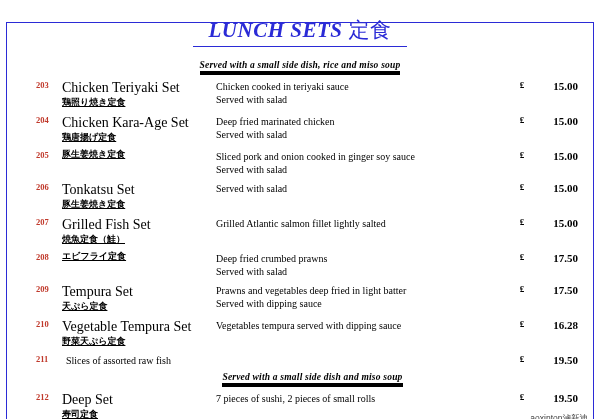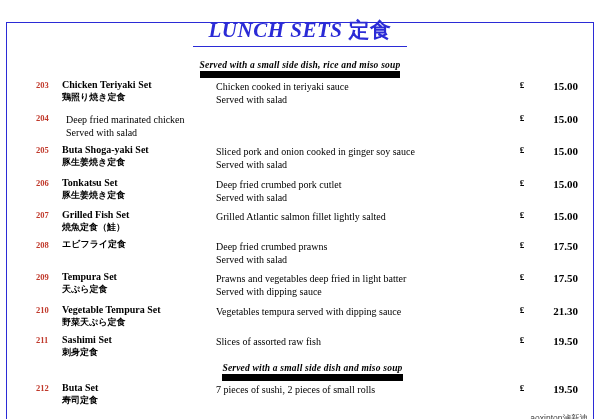--- a/index.html
+++ b/index.html
@@ -50,40 +50,40 @@
     text-align: center;
     margin-top: 16px;
     font-size: 21px;
     font-style: italic;
     font-weight: bold;
     color: #2b2bd6;
     letter-spacing: 0.5px;
   }
   .title .jp {
     font-style: normal;
-    font-weight: bold;
+    font-weight: normal;
     margin-left: 6px;
   }
   .rule {
     width: 214px;
     height: 1px;
     background: #2b2bd6;
     margin: 2px auto 0 auto;
   }
   .subheader {
     text-align: center;
     font-size: 9.5px;
     font-weight: bold;
     font-style: italic;
     color: #000;
     margin-top: 13px;
     letter-spacing: 0.2px;
   }
   .subheader .underline {
-    border-bottom: 7px solid #000000;
+    border-bottom: 4px solid #000000;
     padding-bottom: 1px;
   }
   .items {
     margin-top: 9px;
   }
   .item {
     display: flex;
     align-items: flex-start;
     padding: 0 22px 0 36px;
     margin-bottom: 5.5px;
@@ -95,31 +95,32 @@
     font-size: 8.5px;
     font-weight: bold;
     color: #c0392b;
     padding-top: 1px;
   }
   .col-name {
     width: 150px;
     flex: 0 0 150px;
   }
   .name-en {
-    font-size: 10px;
-    font-weight: bold;
+    font-size: 14px;
+    font-weight: normal;
     color: #000;
     line-height: 1.25;
   }
   .name-jp {
     font-size: 9px;
     font-weight: bold;
     color: #000;
     line-height: 1.25;
     margin-top: 0.5px;
+    text-decoration: underline;
   }
   .col-desc {
     flex: 1 1 auto;
     font-size: 10px;
     color: #000;
     line-height: 1.3;
     padding-top: 1px;
     padding-left: 4px;
   }
   .desc-line2 {
@@ -185,50 +186,52 @@
       <div class="col-desc">
         <span>Chicken cooked in teriyaki sauce</span>
         <span class="desc-line2">Served with salad</span>
       </div>
       <div class="col-cur">₤</div>
       <div class="col-price">15.00</div>
     </div>
 
     <div class="item">
       <div class="col-code">204</div>
+      <div class="col-name">
+        <div class="name-en">Chicken Kara-Age Set</div>
+        <div class="name-jp">鶏唐揚げ定食</div>
+      </div>
       <div class="col-desc">
         <span>Deep fried marinated chicken</span>
         <span class="desc-line2">Served with salad</span>
       </div>
       <div class="col-cur">₤</div>
       <div class="col-price">15.00</div>
     </div>
 
     <div class="item">
       <div class="col-code">205</div>
       <div class="col-name">
-        <div class="name-en">Buta Shoga-yaki Set</div>
         <div class="name-jp">豚生姜焼き定食</div>
       </div>
       <div class="col-desc">
         <span>Sliced pork and onion cooked in ginger soy sauce</span>
         <span class="desc-line2">Served with salad</span>
       </div>
       <div class="col-cur">₤</div>
       <div class="col-price">15.00</div>
     </div>
 
     <div class="item">
       <div class="col-code">206</div>
       <div class="col-name">
         <div class="name-en">Tonkatsu Set</div>
         <div class="name-jp">豚生姜焼き定食</div>
       </div>
       <div class="col-desc">
-        <span>Deep fried crumbed pork cutlet</span>
         <span class="desc-line2">Served with salad</span>
       </div>
       <div class="col-cur">₤</div>
       <div class="col-price">15.00</div>
     </div>
 
     <div class="item">
       <div class="col-code">207</div>
       <div class="col-name">
         <div class="name-en">Grilled Fish Set</div>
@@ -273,48 +276,44 @@
       <div class="col-code">210</div>
       <div class="col-name">
         <div class="name-en">Vegetable Tempura Set</div>
         <div class="name-jp">野菜天ぷら定食</div>
       </div>
       <div class="col-desc">
         <span>Vegetables tempura served with dipping sauce</span>
         <span class="desc-line2"></span>
       </div>
       <div class="col-cur">₤</div>
-      <div class="col-price">21.30</div>
+      <div class="col-price">16.28</div>
     </div>
 
     <div class="item">
       <div class="col-code">211</div>
-      <div class="col-name">
-        <div class="name-en">Sashimi Set</div>
-        <div class="name-jp">刺身定食</div>
-      </div>
       <div class="col-desc">
         <span>Slices of assorted raw fish</span>
         <span class="desc-line2"></span>
       </div>
       <div class="col-cur">₤</div>
       <div class="col-price">19.50</div>
     </div>
 
   </div>
 
   <div class="subheader section2">
     <span class="underline">Served with a small side dish and miso soup</span>
   </div>
 
   <div class="items">
     <div class="item">
       <div class="col-code">212</div>
       <div class="col-name">
-        <div class="name-en">Buta Set</div>
+        <div class="name-en">Deep Set</div>
         <div class="name-jp">寿司定食</div>
       </div>
       <div class="col-desc">
         <span>7 pieces of sushi, 2 pieces of small rolls</span>
         <span class="desc-line2"></span>
       </div>
       <div class="col-cur">₤</div>
       <div class="col-price">19.50</div>
     </div>
   </div>

